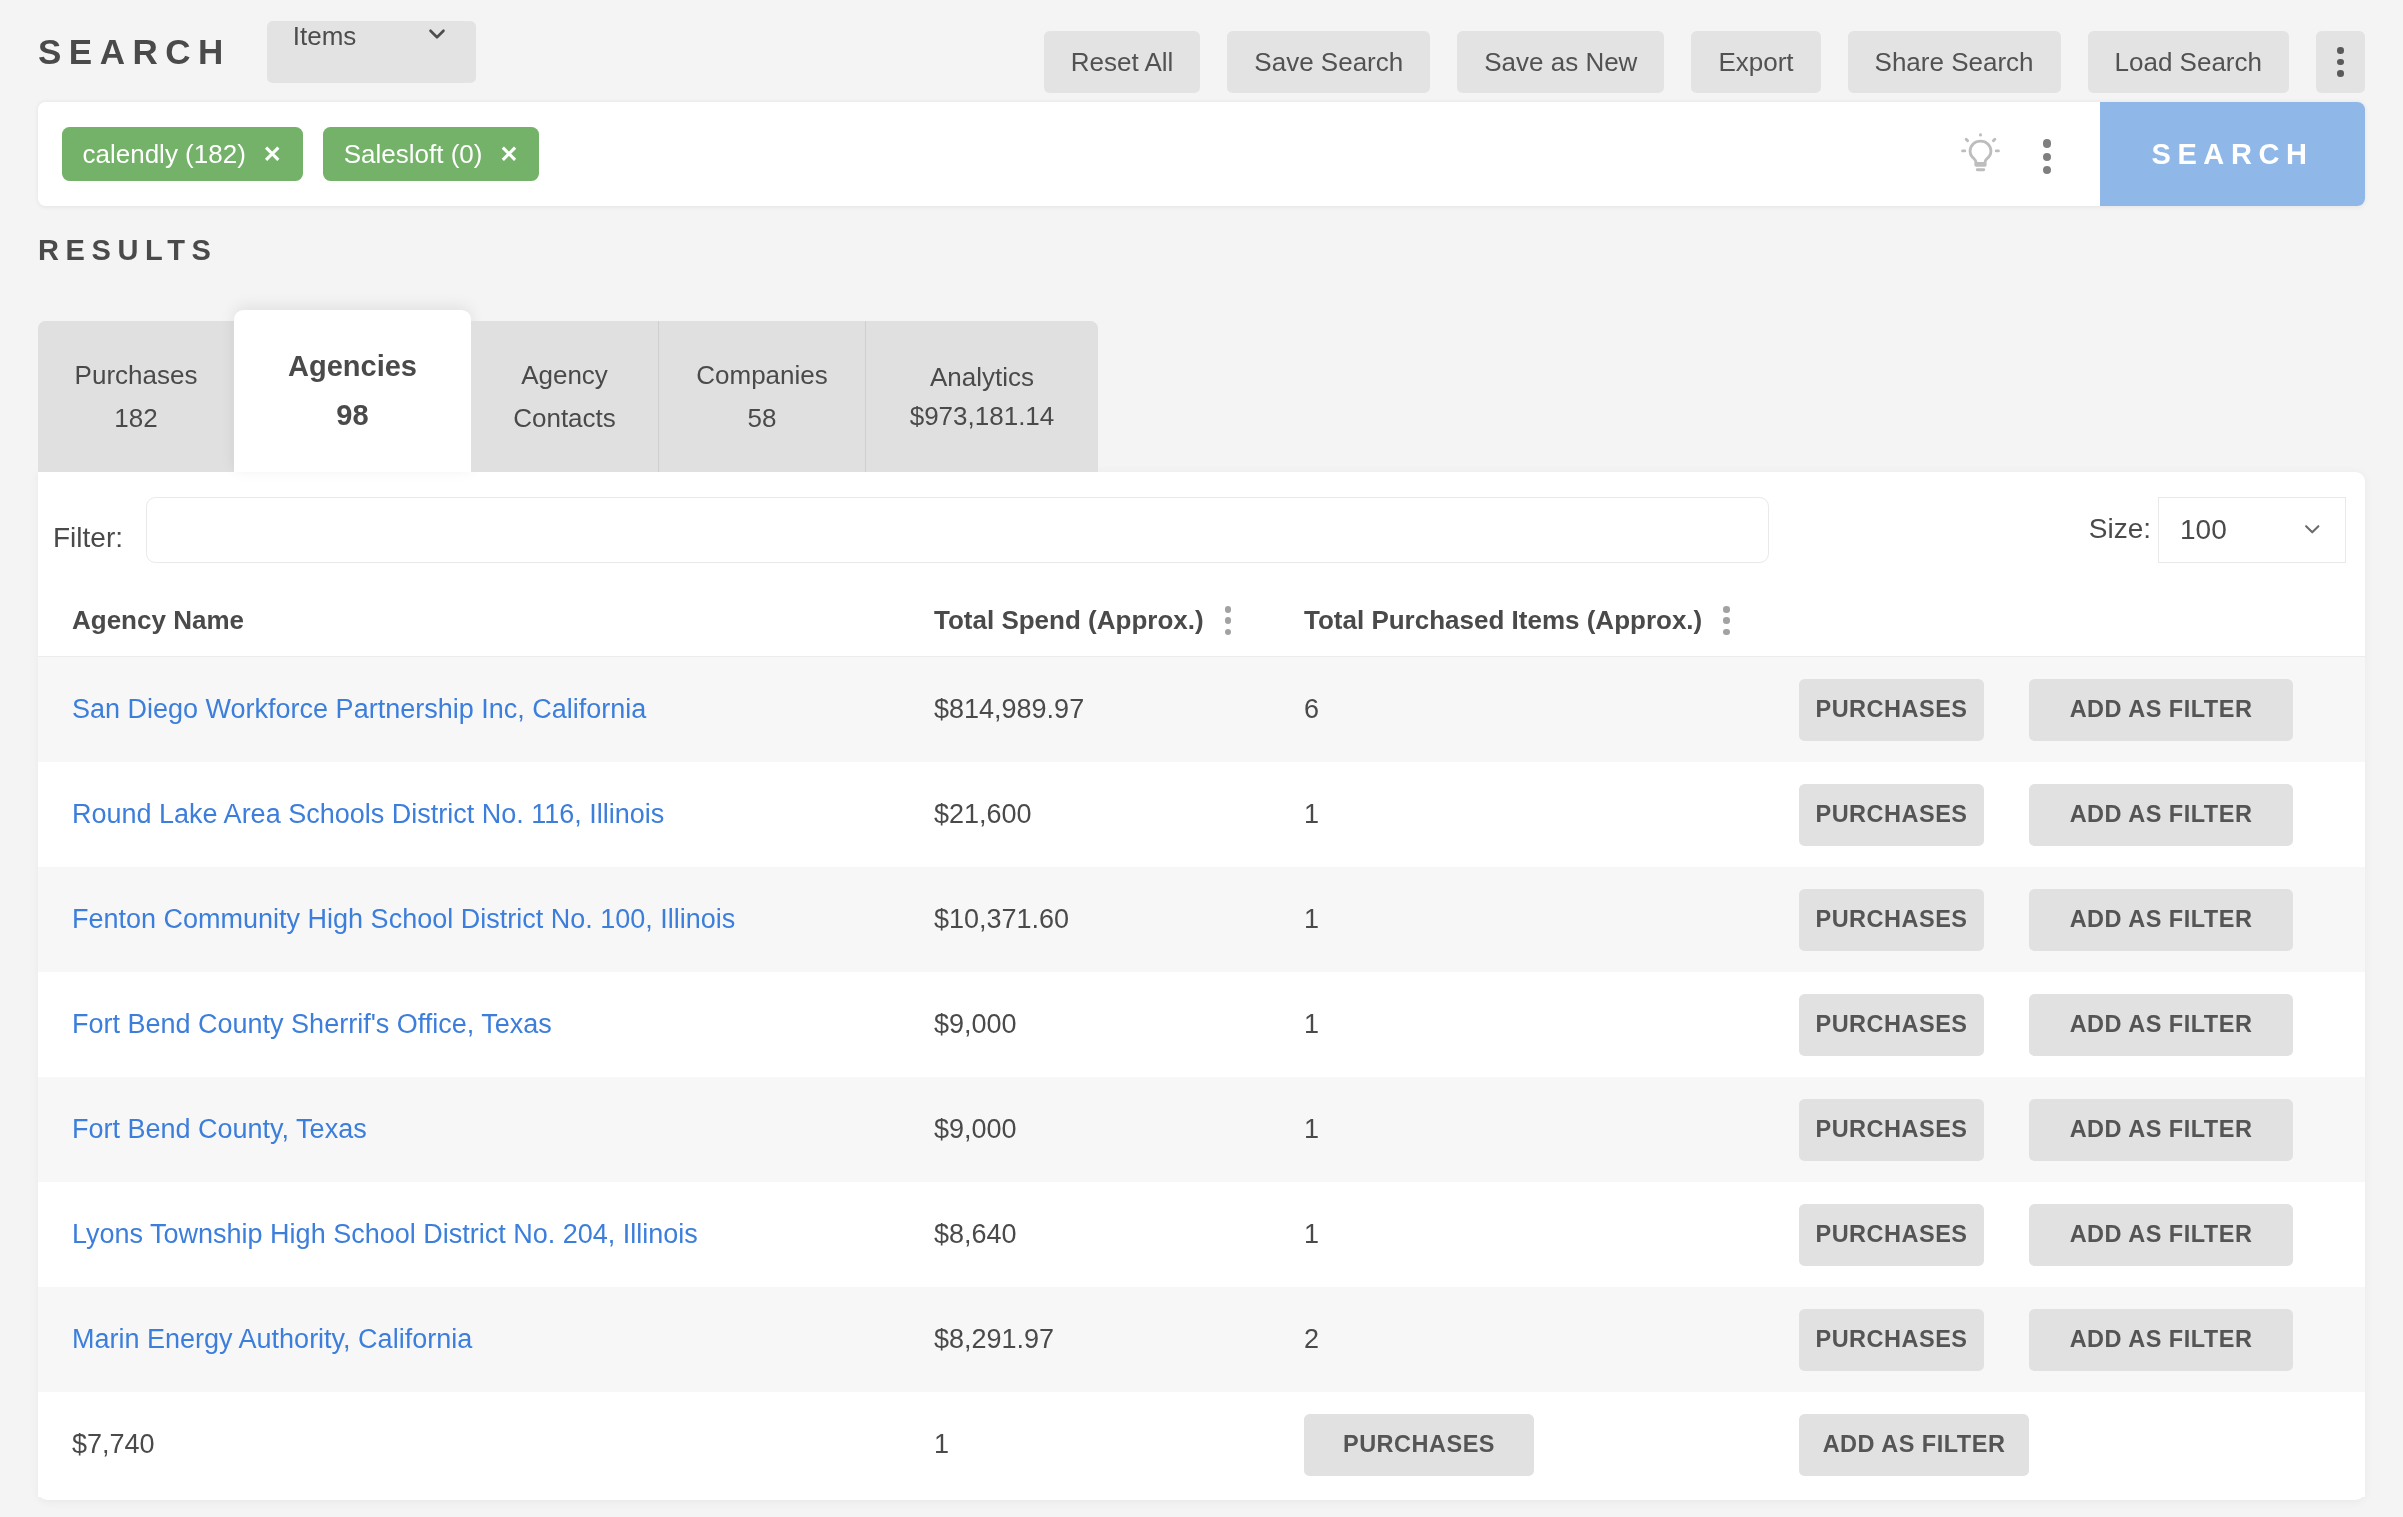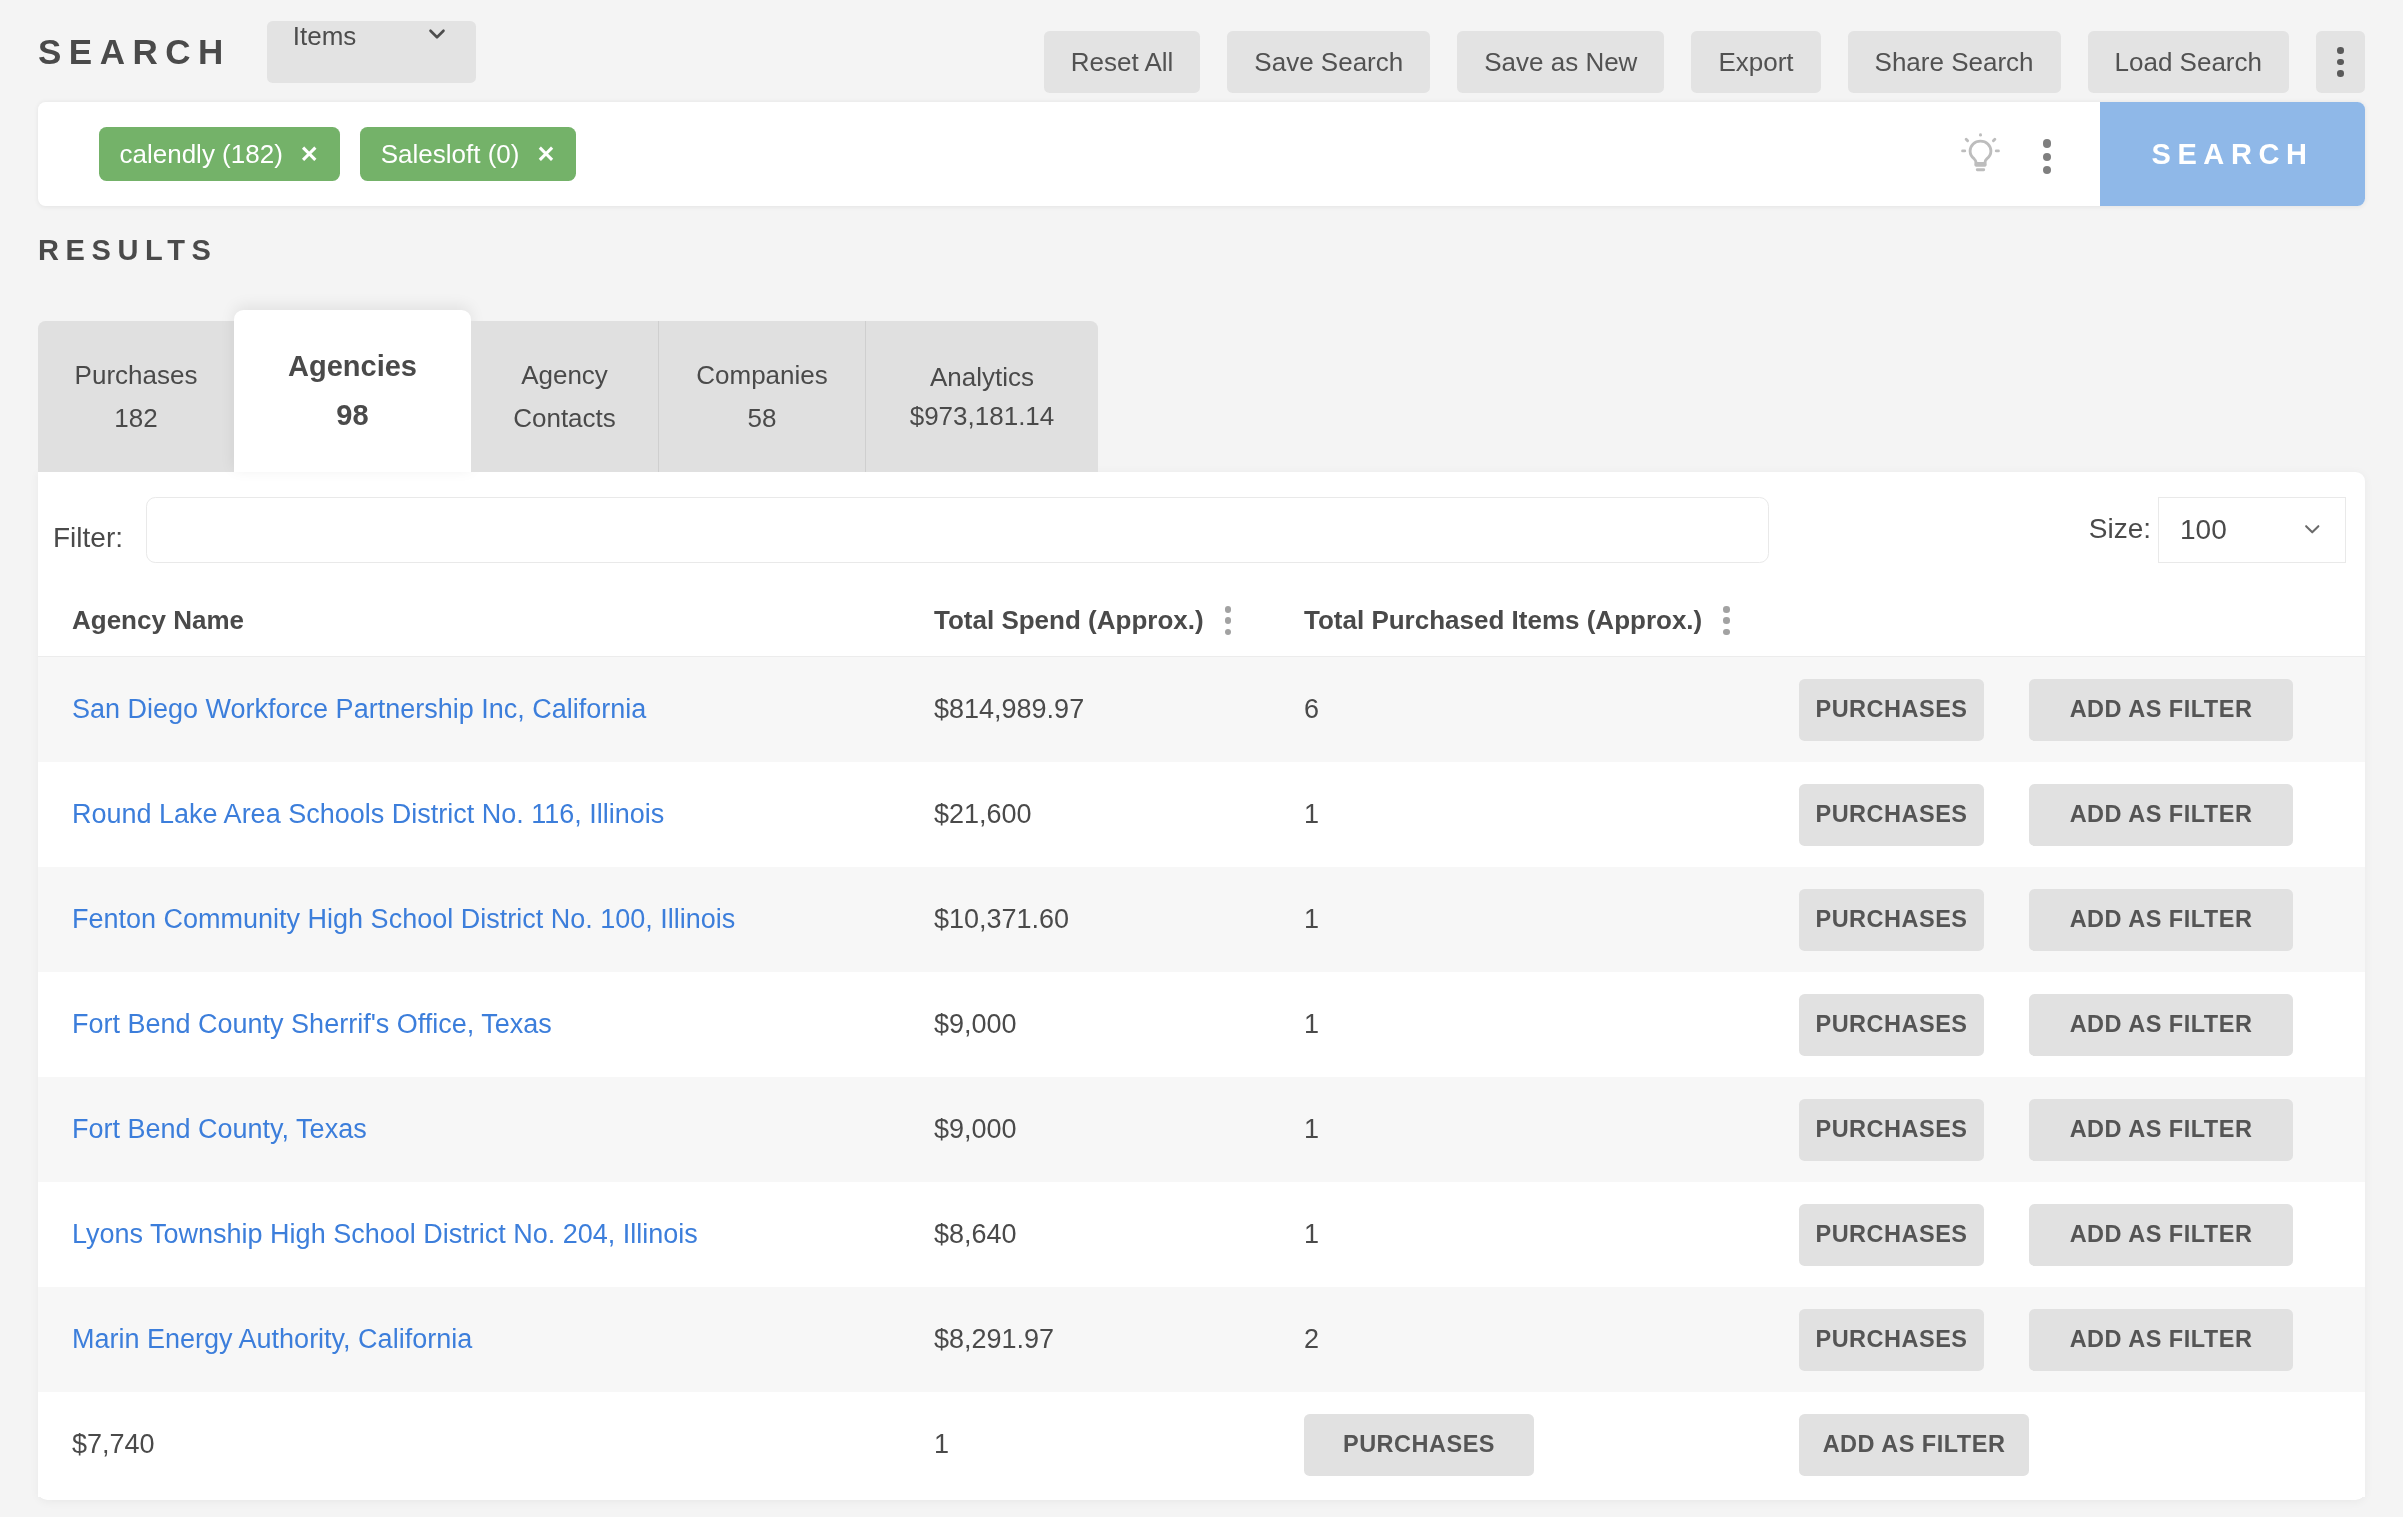--- a/index.html
+++ b/index.html
@@ -29,21 +29,21 @@
   .kebab { display:inline-flex; flex-direction:column; align-items:center; gap:4.7px; }
   .kebab .dot { width:6.6px; height:6.6px; border-radius:50%; background:#5a5a5a; }
   .kebab.light .dot { background:#a2a2a2; }
   .kebab.mid .dot { width:8.5px; height:8.5px; background:#7f7f7f; gap:5.6px;}
 
   
   .search-card {
     margin-top:19px; height:104px; background:#ffffff; border-radius:7.5px;
     box-shadow:0 0.9px 5.6px rgba(0,0,0,0.07); display:flex; align-items:center;
   }
-  .chip-area { flex:1; display:flex; align-items:center; gap:20px; padding-left:23.5px;margin-left:37px; }
+  .chip-area { flex:1; display:flex; align-items:center; gap:20px; padding-left:23.5px; }
   .chip {
     height:54px; background:#74b269; border:none; border-radius:7.5px; color:#ffffff;
     font-size:26px; display:flex; align-items:center; padding:0 21px; gap:17px;
     font-family:inherit;
   }
   .chip .chip-x { font-size:22.6px; font-weight:bold; cursor:pointer; }
   .bulb-wrap { margin-right:41px; cursor:pointer; display:flex; }
   .searchbar-kebab { margin-right:49px; cursor:pointer; }
   .search-btn {
     width:265px; height:104px; background:#8fb8e8; color:#ffffff; border:none;

